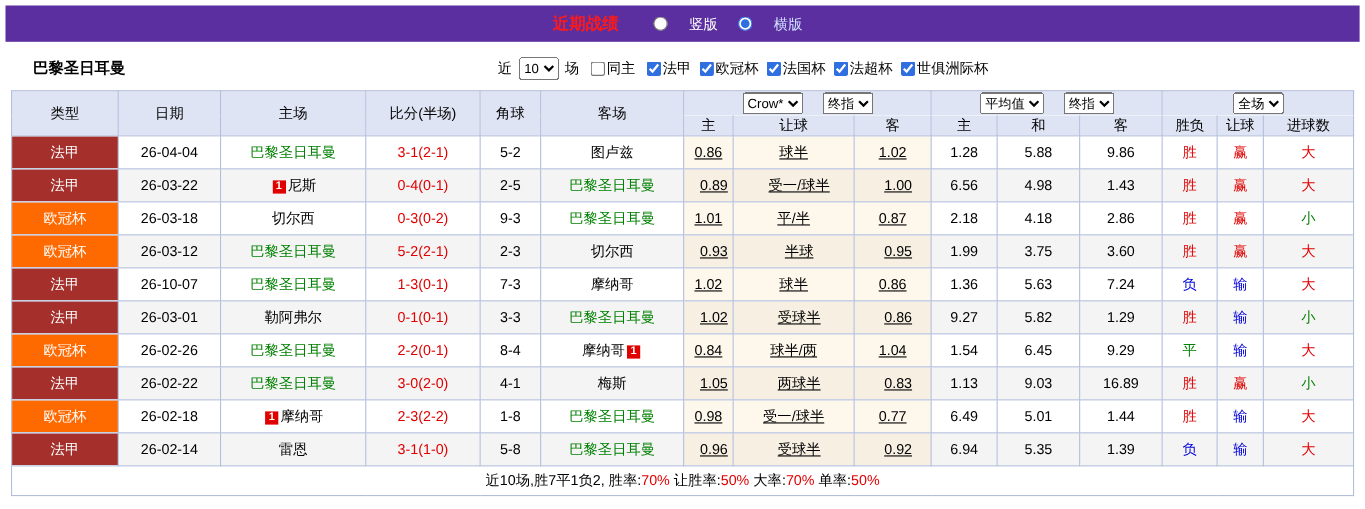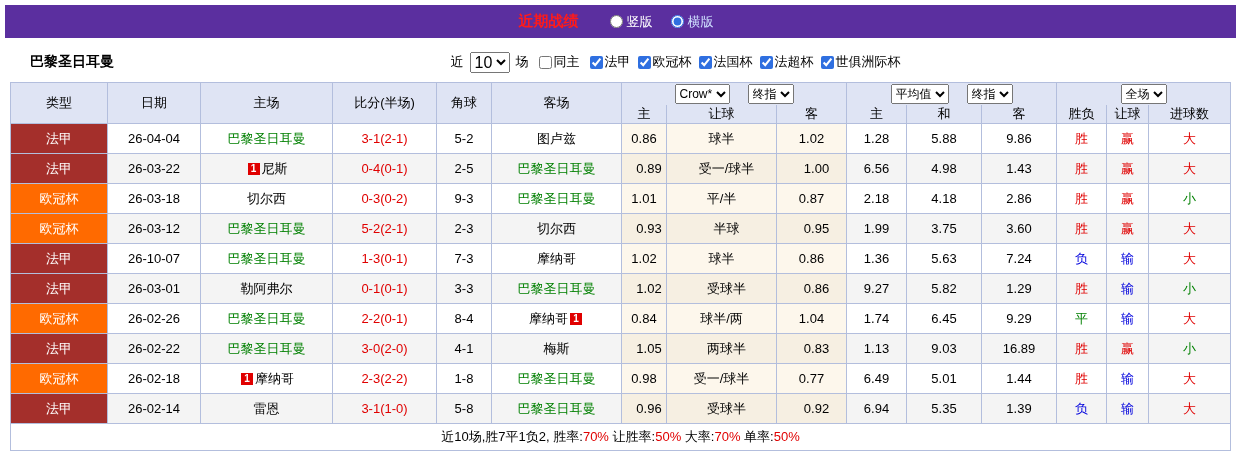--- a/index.html
+++ b/index.html
@@ -9,43 +9,43 @@
     background:#fff; color:#000;
     font-family:"Liberation Sans","DejaVu Sans",sans-serif;
     font-size:13px;
   }
   .topbar {
     margin:5px 5px 0 5px; height:33px;
     background:var(--purple,#5b2f9f);
     display:flex; align-items:center; justify-content:center;
   }
   .topbar .title { color:#ff1a1a; font-weight:bold; font-size:15px; margin-right:22px; }
-  .radio-label { display:inline-flex; align-items:center; gap:4px; color:#fff; font-size:13px; margin:0 9px; cursor:pointer; }
+  .radio-label { display:inline-flex; align-items:center; gap:20px; color:#fff; font-size:13px; margin:0 9px; cursor:pointer; }
   .radio-label input { accent-color:#2f6fe0; width:13px; height:13px; margin:0; }
   .radio-label .lite { color:#cfe0ff; }
 
   .filterbar { margin:12px 10px 0 10px; height:24px; position:relative; display:flex; align-items:center; }
   .team { position:absolute; left:20px; font-weight:bold; font-size:14px; }
   .filters { margin:0 auto; display:flex; align-items:center; gap:3px; transform:translateX(55px); }
-  .filters select { font-size:16px; height:21px; margin:0 3px; }
+  .filters select { font-size:12px; height:21px; margin:0 3px; }
   .chk { display:inline-flex; align-items:center; gap:2px; margin-left:7px; cursor:pointer; }
   .chk input { accent-color:#2f6fe0; width:13px; height:13px; margin:0; }
 
   table.grid { margin:8px 20px 0 10px; border-collapse:collapse; table-layout:fixed; width:1220px; font-size:13px; }
   .grid th, .grid td { border:1px solid var(--grid_border,#b3bedd); text-align:center; padding:0 2px; overflow:hidden; white-space:nowrap; }
   .grid thead th { background:var(--header_bg,#dfe4f4); font-weight:normal; }
   .hrowA th { height:22px; }
   .hrowA th.selcell { border-bottom:none; }
   .hrowB th { height:19px; border-top:none; }
   .selwrap { display:flex; justify-content:center; align-items:flex-end; gap:18px; }
   .selwrap select { font-size:12px; height:20px; }
 
   .grid tbody td { height:30px; }
   tr.even td { background:#f4f4f4; }
-  .grid td.warm { background:#fdf7ec; }
+  .grid td.warm { background:#fdf7ec;text-decoration:underline; }
   tr.even td.warm { background:#f6efe2;padding-left:12px; }
   td.type { color:#fff; }
   td.type.fa { background:var(--fa_bg,#a42f2b); }
   td.type.ou { background:var(--ou_bg,#ff6a00); }
 
   .c-red { color:var(--red,#e00000); }
   .c-green { color:var(--green,#008000); }
   .c-blue { color:var(--blue,#0000dd); }
   .c-team { color:var(--teamgreen,#008000); }
 
@@ -268,21 +268,21 @@
       <tr class="odd">
         <td class="type ou">欧冠杯</td>
         <td>26-02-26</td>
         <td><span class="c-team">巴黎圣日耳曼</span></td>
         <td class="c-red">2-2(0-1)</td>
         <td>8-4</td>
         <td><span>摩纳哥</span><span class="badge">1</span></td>
         <td class="warm">0.84</td>
         <td class="warm">球半/两</td>
         <td class="warm">1.04</td>
-        <td>1.74</td>
+        <td>1.54</td>
         <td>6.45</td>
         <td>9.29</td>
         <td class="c-green">平</td>
         <td class="c-blue">输</td>
         <td class="c-red">大</td>
       </tr>
       <tr class="even">
         <td class="type fa">法甲</td>
         <td>26-02-22</td>
         <td><span class="c-team">巴黎圣日耳曼</span></td>

